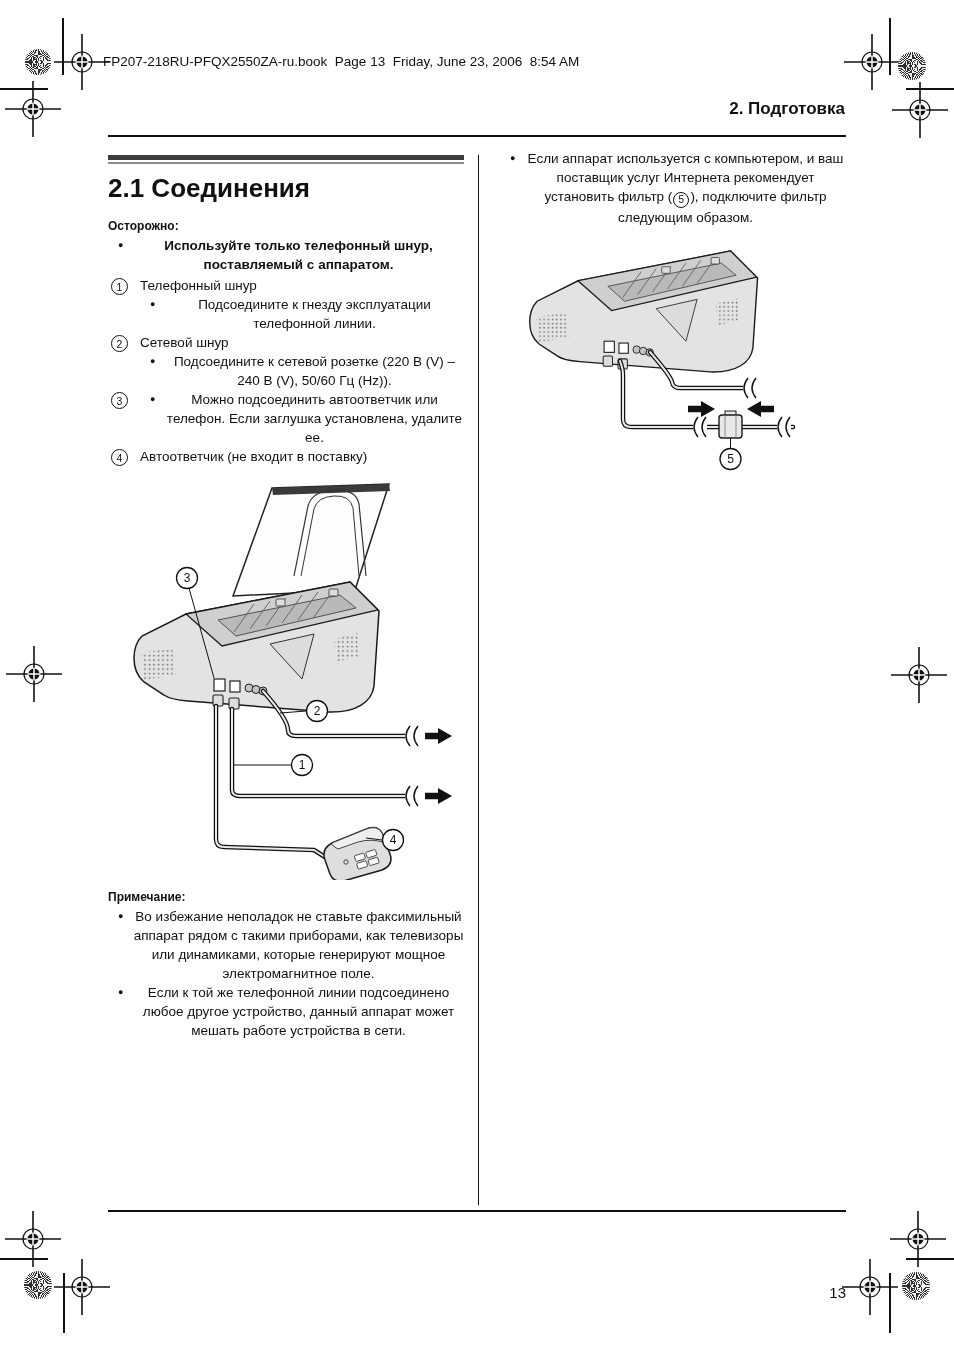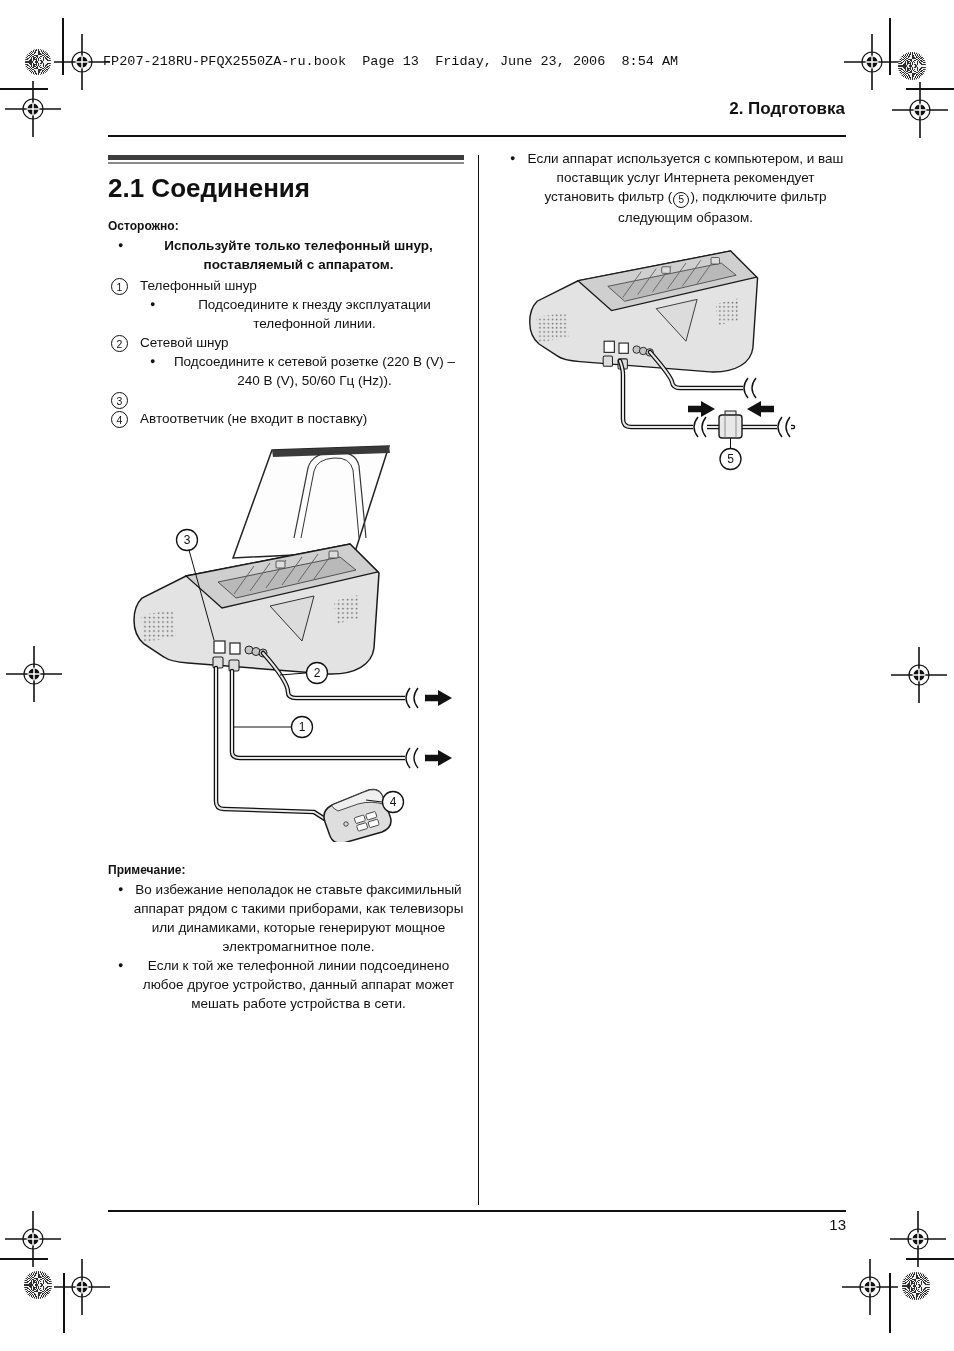--- a/index.html
+++ b/index.html
@@ -6,28 +6,28 @@
   .page{position:relative;width:954px;height:1351px;background:#fff;overflow:hidden;
         font-family:"Liberation Sans","DejaVu Sans",sans-serif;color:#111;}
 
   
   .mark{position:absolute;width:60px;height:60px;pointer-events:none;}
   .pinwheel{position:absolute;border-radius:50%;
             background:repeating-conic-gradient(#2e2e2e 0deg 4deg,#f2f2f2 4deg 8deg);}
   .pline{position:absolute;background:#111;}
 
   
-  .header-note{position:absolute;left:103px;top:54px;font-family:Liberation Mono, monospace;
+  .header-note{position:absolute;left:103px;top:54px;font-family:Liberation Sans, sans-serif;
                font-size:13.5px;white-space:pre;color:#101010;}
   .chapter-header{position:absolute;left:500px;top:99px;width:345px;text-align:right;
                   font-weight:bold;font-size:17px;}
   .header-rule{position:absolute;left:108px;top:135px;width:738px;height:2px;background:#111;}
   .divider{position:absolute;left:478px;top:155px;width:1px;height:1050px;background:#111;}
   .footer-rule{position:absolute;left:108px;top:1210px;width:738px;height:2px;background:#111;}
-  .page-number{position:absolute;left:700px;top:1216px;width:146px;text-align:right;font-size:15px;}
+  .page-number{position:absolute;left:700px;top:1284px;width:146px;text-align:right;font-size:15px;}
 
   
   .col-left{position:absolute;left:108px;top:155px;width:356px;}
   .col-right{position:absolute;left:500px;top:149px;width:346px;}
 
   .bar-thick{height:5px;background:#3d3d3d;}
   .bar-thin{height:2px;background:#8a8a8a;margin-top:2px;}
   .section-title{font-size:26px;font-weight:bold;margin:9px 0 13px 0;}
 
   .bold-head{font-weight:bold;font-size:12px;line-height:19px;margin:0;}
@@ -44,21 +44,21 @@
             margin:2px 12px 0 3px;background:#fff;}
   .conn-body{flex:1;font-size:13.5px;line-height:19px;}
   .b{font-weight:bold;}
 
   .circ-inline{display:inline-flex;width:14px;height:14px;border:1.2px solid #111;border-radius:50%;
                font-size:10px;align-items:center;justify-content:center;vertical-align:-2px;
                margin:0 1px;background:#fff;}
 
   .illo-main{display:block;margin:12px 0 0 20px;}
   .illo-filter{display:block;margin:22px 0 0 8px;}
-  .note-block{margin-top:19px;}
+  .note-block{margin-top:8px;}
 
   svg text{font-family:"Liberation Sans","DejaVu Sans",sans-serif;font-size:12px;fill:#111;}
 </style>
 </head>
 <body>
 
 <div class="page">
 
   <svg width="0" height="0" style="position:absolute" aria-hidden="true">
     <defs>
@@ -150,20 +150,23 @@
         <div class="conn-body">
           <div>Сетевой шнур</div>
           <ul class="bullets">
               <li>Подсоедините к сетевой розетке (220 В (V) – 240 В (V), 50/60 Гц (Hz)).</li>
             </ul>
         </div>
       </div>
       <div class="conn-item">
         <span class="conn-num">3</span>
         <div class="conn-body">
+          <ul class="bullets">
+              <li>Можно подсоединить автоответчик или телефон. Если заглушка установлена, удалите ее.</li>
+            </ul>
         </div>
       </div>
       <div class="conn-item">
         <span class="conn-num">4</span>
         <div class="conn-body">
           <div>Автоответчик (не входит в поставку)</div>
         </div>
       </div>
     </div>
 

